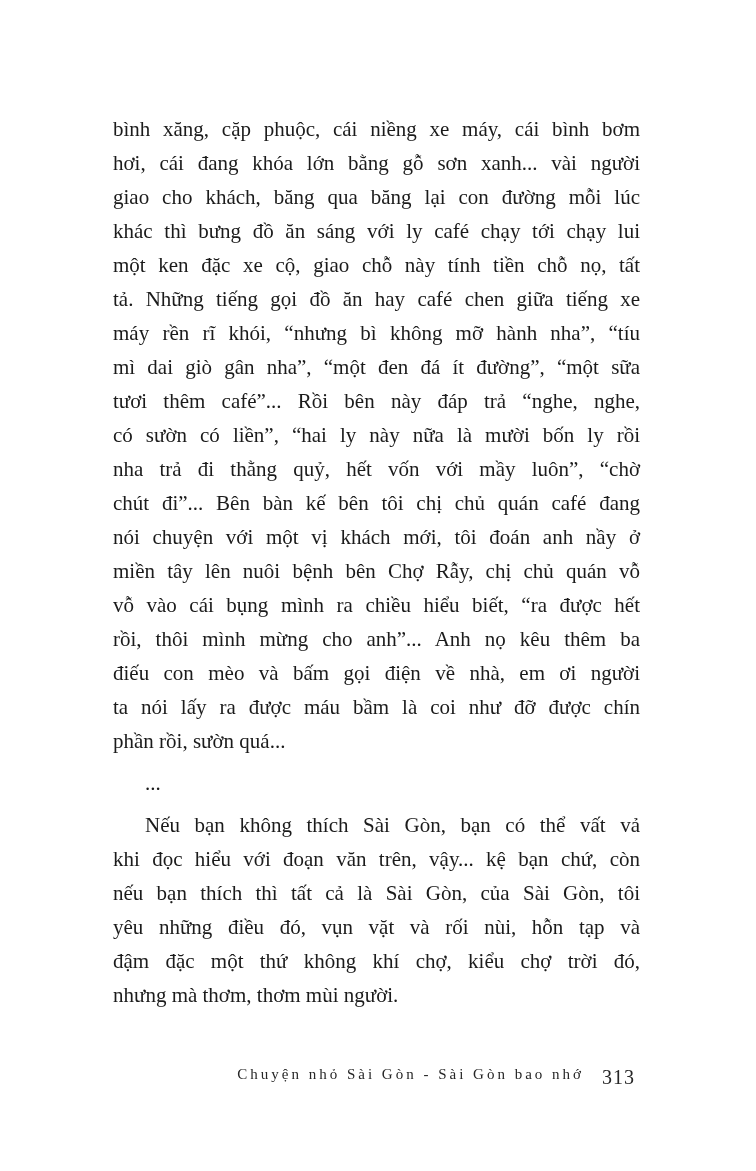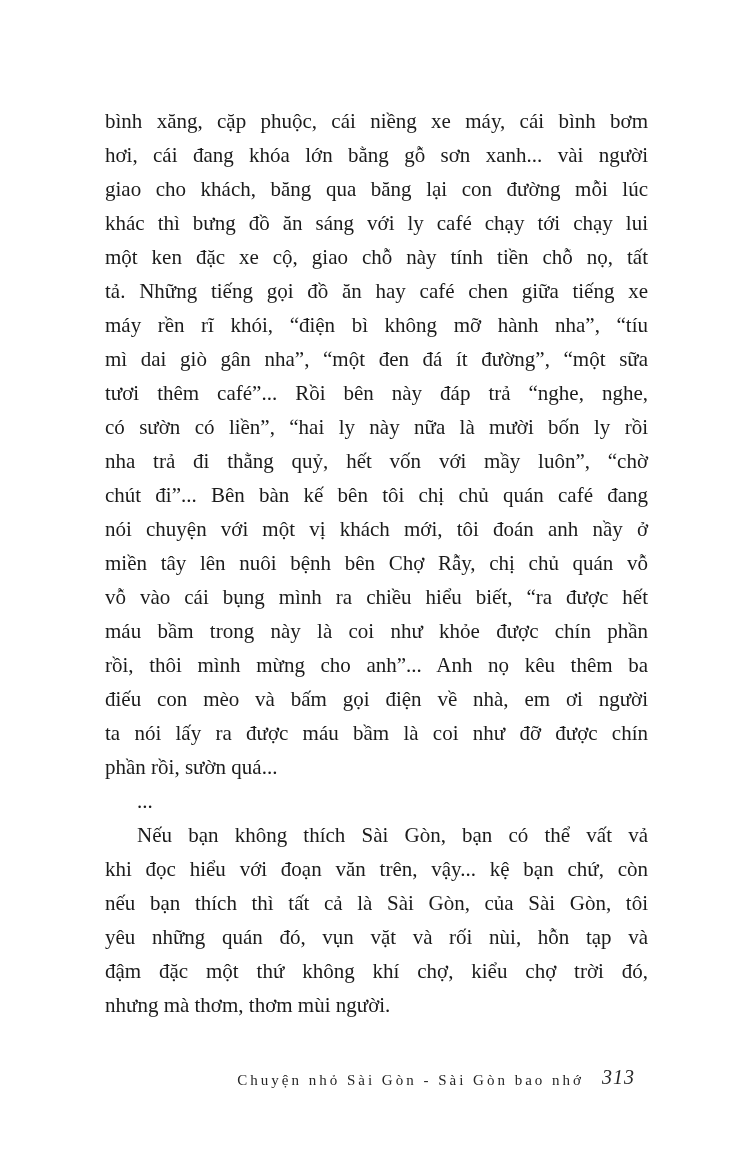--- a/index.html
+++ b/index.html
@@ -22,87 +22,85 @@
   .text-block {
     position: absolute;
     left: 105px;
     top: 104px;
     width: 543px;
     font-size: 21px;
     line-height: 34px;
     color: #1b1b1b;
   }
   .paragraph {
-    margin: 0;
+    margin: 8px;
   }
   .line {
     text-align: justify;
     text-align-last: justify;
     white-space: normal;
   }
   .line.end {
     text-align-last: left;
   }
   .line.indent {
     text-indent: 32px;
   }
   .footer {
     position: absolute;
     top: 1066px;
     right: 121px;
     display: flex;
-    align-items: flex-end;
+    align-items: flex-start;
     color: #262626;
   }
   .footer-title {
     font-size: 15px;
     letter-spacing: 3px;
   }
   .footer-page {
     font-size: 20px;
     margin-left: 18px;
     letter-spacing: 1px;
-    font-style: italic;
   }
 </style>
 </head>
 <body>
 
 <div class="page">
   <div class="text-block">
       <div class="paragraph">
         <div class="line">bình xăng, cặp phuộc, cái niềng xe máy, cái bình bơm</div>
         <div class="line">hơi, cái đang khóa lớn bằng gỗ sơn xanh... vài người</div>
         <div class="line">giao cho khách, băng qua băng lại con đường mỗi lúc</div>
         <div class="line">khác thì bưng đồ ăn sáng với ly café chạy tới chạy lui</div>
         <div class="line">một ken đặc xe cộ, giao chỗ này tính tiền chỗ nọ, tất</div>
         <div class="line">tả. Những tiếng gọi đồ ăn hay café chen giữa tiếng xe</div>
-        <div class="line">máy rền rĩ khói, “điện bì không mỡ hành nha”, “tíu</div>
+        <div class="line">máy rền rĩ khói, “nhưng bì không mỡ hành nha”, “tíu</div>
         <div class="line">mì dai giò gân nha”, “một đen đá ít đường”, “một sữa</div>
         <div class="line">tươi thêm café”... Rồi bên này đáp trả “nghe, nghe,</div>
         <div class="line">có sườn có liền”, “hai ly này nữa là mười bốn ly rồi</div>
         <div class="line">nha trả đi thằng quỷ, hết vốn với mầy luôn”, “chờ</div>
         <div class="line">chút đi”... Bên bàn kế bên tôi chị chủ quán café đang</div>
         <div class="line">nói chuyện với một vị khách mới, tôi đoán anh nầy ở</div>
         <div class="line">miền tây lên nuôi bệnh bên Chợ Rẫy, chị chủ quán vỗ</div>
         <div class="line">vỗ vào cái bụng mình ra chiều hiểu biết, “ra được hết</div>
-        <div class="line">máu bầm trong này là coi như khỏe được chín phần</div>
         <div class="line">rồi, thôi mình mừng cho anh”... Anh nọ kêu thêm ba</div>
         <div class="line">điếu con mèo và bấm gọi điện về nhà, em ơi người</div>
         <div class="line">ta nói lấy ra được máu bầm là coi như đỡ được chín</div>
         <div class="line end">phần rồi, sườn quá...</div>
       </div>
       <div class="paragraph">
         <div class="line end indent">...</div>
       </div>
       <div class="paragraph">
         <div class="line indent">Nếu bạn không thích Sài Gòn, bạn có thể vất vả</div>
         <div class="line">khi đọc hiểu với đoạn văn trên, vậy... kệ bạn chứ, còn</div>
         <div class="line">nếu bạn thích thì tất cả là Sài Gòn, của Sài Gòn, tôi</div>
-        <div class="line">yêu những quán đó, vụn vặt và rối nùi, hỗn tạp và</div>
+        <div class="line">yêu những điều đó, vụn vặt và rối nùi, hỗn tạp và</div>
         <div class="line">đậm đặc một thứ không khí chợ, kiểu chợ trời đó,</div>
         <div class="line end">nhưng mà thơm, thơm mùi người.</div>
       </div>
     </div>
   <div class="footer">
     <span class="footer-title">Chuyện nhỏ Sài Gòn - Sài Gòn bao nhớ</span>
     <span class="footer-page">313</span>
   </div>
 </div>
 

